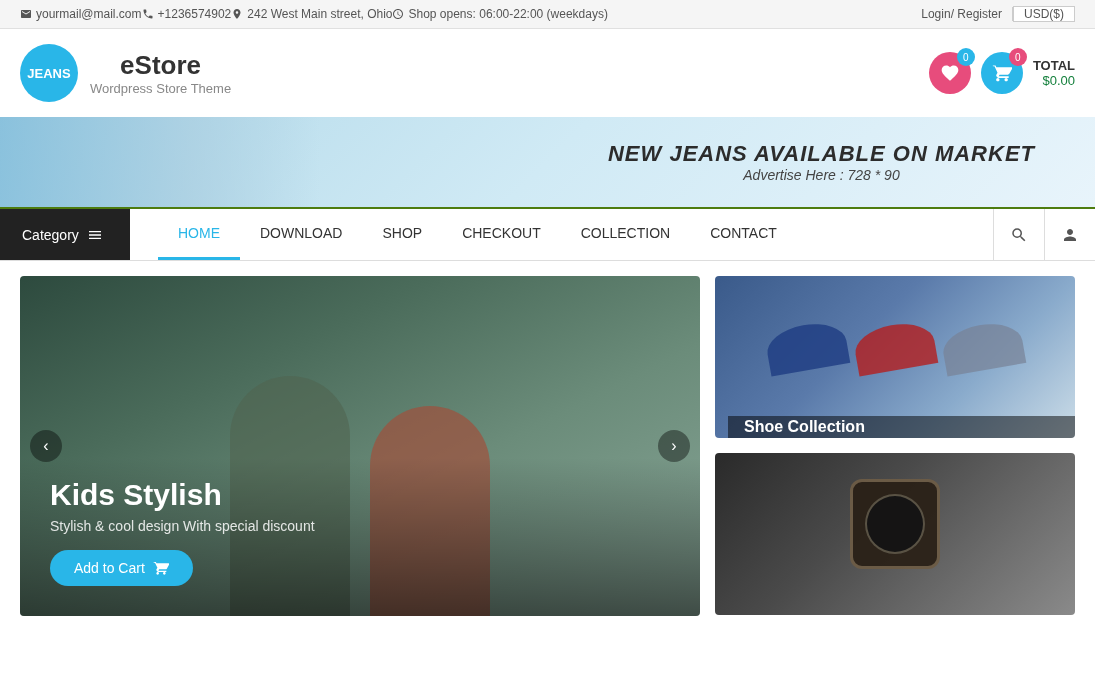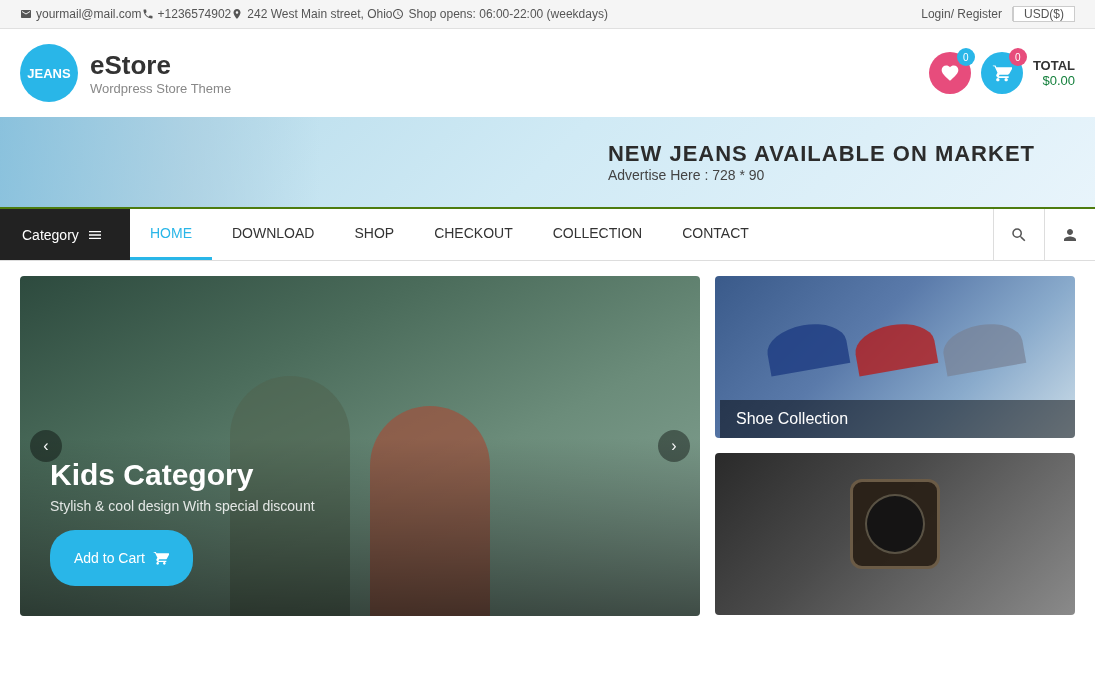--- a/index.html
+++ b/index.html
@@ -29,21 +29,21 @@
       justify-content: space-between;
       padding: 15px 20px;
       background: #fff;
     }
     .logo-area { display: flex; align-items: center; gap: 12px; }
     .logo-circle {
       width: 58px; height: 58px; background: #29b6e8; border-radius: 50%;
       display: flex; align-items: center; justify-content: center;
       color: #fff; font-size: 13px; font-weight: bold;
     }
-    .store-name { font-size: 26px; color: #333; font-weight: bold; }
+    .store-name { font-size: 26px; color: #333; font-weight: bold; text-align: center; }
     .store-tagline { font-size: 13px; color: #888; }
     .header-right { display: flex; align-items: center; gap: 10px; }
     .icon-btn {
       position: relative; display: flex; align-items: center; justify-content: center;
       width: 42px; height: 42px; border-radius: 50%; cursor: pointer;
     }
     .icon-btn.heart { background: #e74c7c; }
     .icon-btn.cart { background: #29b6e8; }
     .icon-btn svg { fill: #fff; }
     .badge {
@@ -65,41 +65,41 @@
       display: flex; align-items: center; justify-content: flex-end;
       padding-right: 60px;
       position: relative;
       overflow: hidden;
     }
     .banner-img-placeholder {
       position: absolute; left: 0; top: 0; width: 320px; height: 90px;
       background: linear-gradient(to right, #7ab8d8 0%, #a8cde0 60%, transparent 100%);
       opacity: 0.7;
     }
-    .banner-text { z-index: 1; }
+    .banner-text { text-align: center; z-index: 1; font-style: italic; }
     .banner-title { font-size: 22px; font-weight: bold; color: #2c2c2c; letter-spacing: 1px; }
     .banner-sub { font-size: 14px; color: #444; }
 
     
     .navbar {
       background: #fff;
       border-top: 2px solid #4d7c0f;
       border-bottom: 1px solid #ddd;
       display: flex;
       align-items: stretch;
     }
     .category-btn {
       background: #222;
       color: #fff;
       padding: 0 22px;
       display: flex; align-items: center; gap: 8px;
       font-size: 14px; cursor: pointer;
       min-width: 130px;
     }
-    .nav-links { display: flex; align-items: flex-end; flex: 1; }
+    .nav-links { display: flex; align-items: flex-end; flex: 1; padding-left: 28px; }
     .nav-link {
       padding: 16px 20px;
       font-size: 14px;
       color: #333;
       cursor: pointer;
       text-decoration: none;
       font-weight: 500;
       border-bottom: 3px solid transparent;
     }
     .nav-link.active { color: #29b6e8; border-bottom: 3px solid #29b6e8; }
@@ -127,21 +127,21 @@
     }
     .slider-overlay {
       position: absolute; bottom: 0; left: 0; right: 0;
       padding: 20px 30px 30px;
       background: linear-gradient(to top, rgba(0,0,0,0.55) 0%, transparent 100%);
     }
     .slide-title { font-size: 30px; font-weight: bold; color: #fff; margin-bottom: 6px; }
     .slide-sub { font-size: 14px; color: rgba(255,255,255,0.85); margin-bottom: 16px; }
     .add-to-cart-btn {
       background: #29b6e8; color: #fff; border: none;
-      padding: 20px 24px; border-radius: 25px; cursor: pointer;
+      padding: 10px 24px; border-radius: 25px; cursor: pointer;
       font-size: 14px; display: flex; align-items: center; gap: 8px;
       width: fit-content;
     }
     .slider-arrow {
       position: absolute; top: 50%; transform: translateY(-50%);
       width: 32px; height: 32px; background: rgba(0,0,0,0.4);
       border-radius: 50%; display: flex; align-items: center; justify-content: center;
       cursor: pointer; color: #fff; font-size: 16px;
     }
     .slider-arrow.left { left: 10px; }
@@ -167,24 +167,24 @@
       height: 162px; border-radius: 4px; overflow: hidden;
       position: relative; display: flex; align-items: flex-end;
     }
     .panel-shoe {
       background: linear-gradient(135deg, #3a5a8a 0%, #5a7aaa 40%, #8aabcc 70%, #ccdde8 100%);
     }
     .panel-watch {
       background: linear-gradient(135deg, #2a2a2a 0%, #4a4a4a 40%, #6a6a6a 70%, #8a8a8a 100%);
     }
     .panel-label {
-      position: absolute; bottom: 0; left: 5px; right: 0;
+      position: absolute; bottom: 0; left: 13px; right: 0;
       background: rgba(0,0,0,0.5);
-      color: #fff; font-size: 16px; font-weight: normal;
-      padding: 10px 16px;
+      color: #fff; font-size: 16px; font-weight: bold;
+      padding: 2px 16px;
     }
 
     
     .shoe-shapes {
       position: absolute; top: 10px; left: 10px; right: 10px; bottom: 30px;
       display: flex; align-items: center; justify-content: center; gap: 8px;
     }
     .shoe-shape {
       width: 80px; height: 45px; border-radius: 50% 50% 0 0;
       transform: rotate(-10deg);
@@ -318,21 +318,21 @@
     <div class="slider-bg">
 
       <div class="kids-silhouette">
         <div class="kid-shape kid1"></div>
         <div class="kid-shape kid2"></div>
       </div>
     </div>
     <div class="slider-arrow left">‹</div>
     <div class="slider-arrow right">›</div>
     <div class="slider-overlay">
-      <div class="slide-title">Kids Category</div>
+      <div class="slide-title">Kids Stylish</div>
       <div class="slide-sub">Stylish &amp; cool design With special discount</div>
       <button class="add-to-cart-btn">
         <span>Add to Cart</span>
         <svg width="16" height="16" viewBox="0 0 24 24" fill="#fff">
             <path d="M7 18c-1.1 0-1.99.9-1.99 2S5.9 22 7 22s2-.9 2-2-.9-2-2-2zM1 2v2h2l3.6 7.59-1.35 2.45c-.16.28-.25.61-.25.96C5 16.1 6.9 18 8 18h12v-2H8.42c-.14 0-.25-.11-.25-.25l.03-.12.9-1.63H19c.75 0 1.41-.41 1.75-1.03l3.58-6.49A1 1 0 0023.33 5H5.21l-.94-2H1zm16 16c-1.1 0-1.99.9-1.99 2s.89 2 1.99 2 2-.9 2-2-.9-2-2-2z"></path>
           </svg>
       </button>
     </div>
   </div>
 

